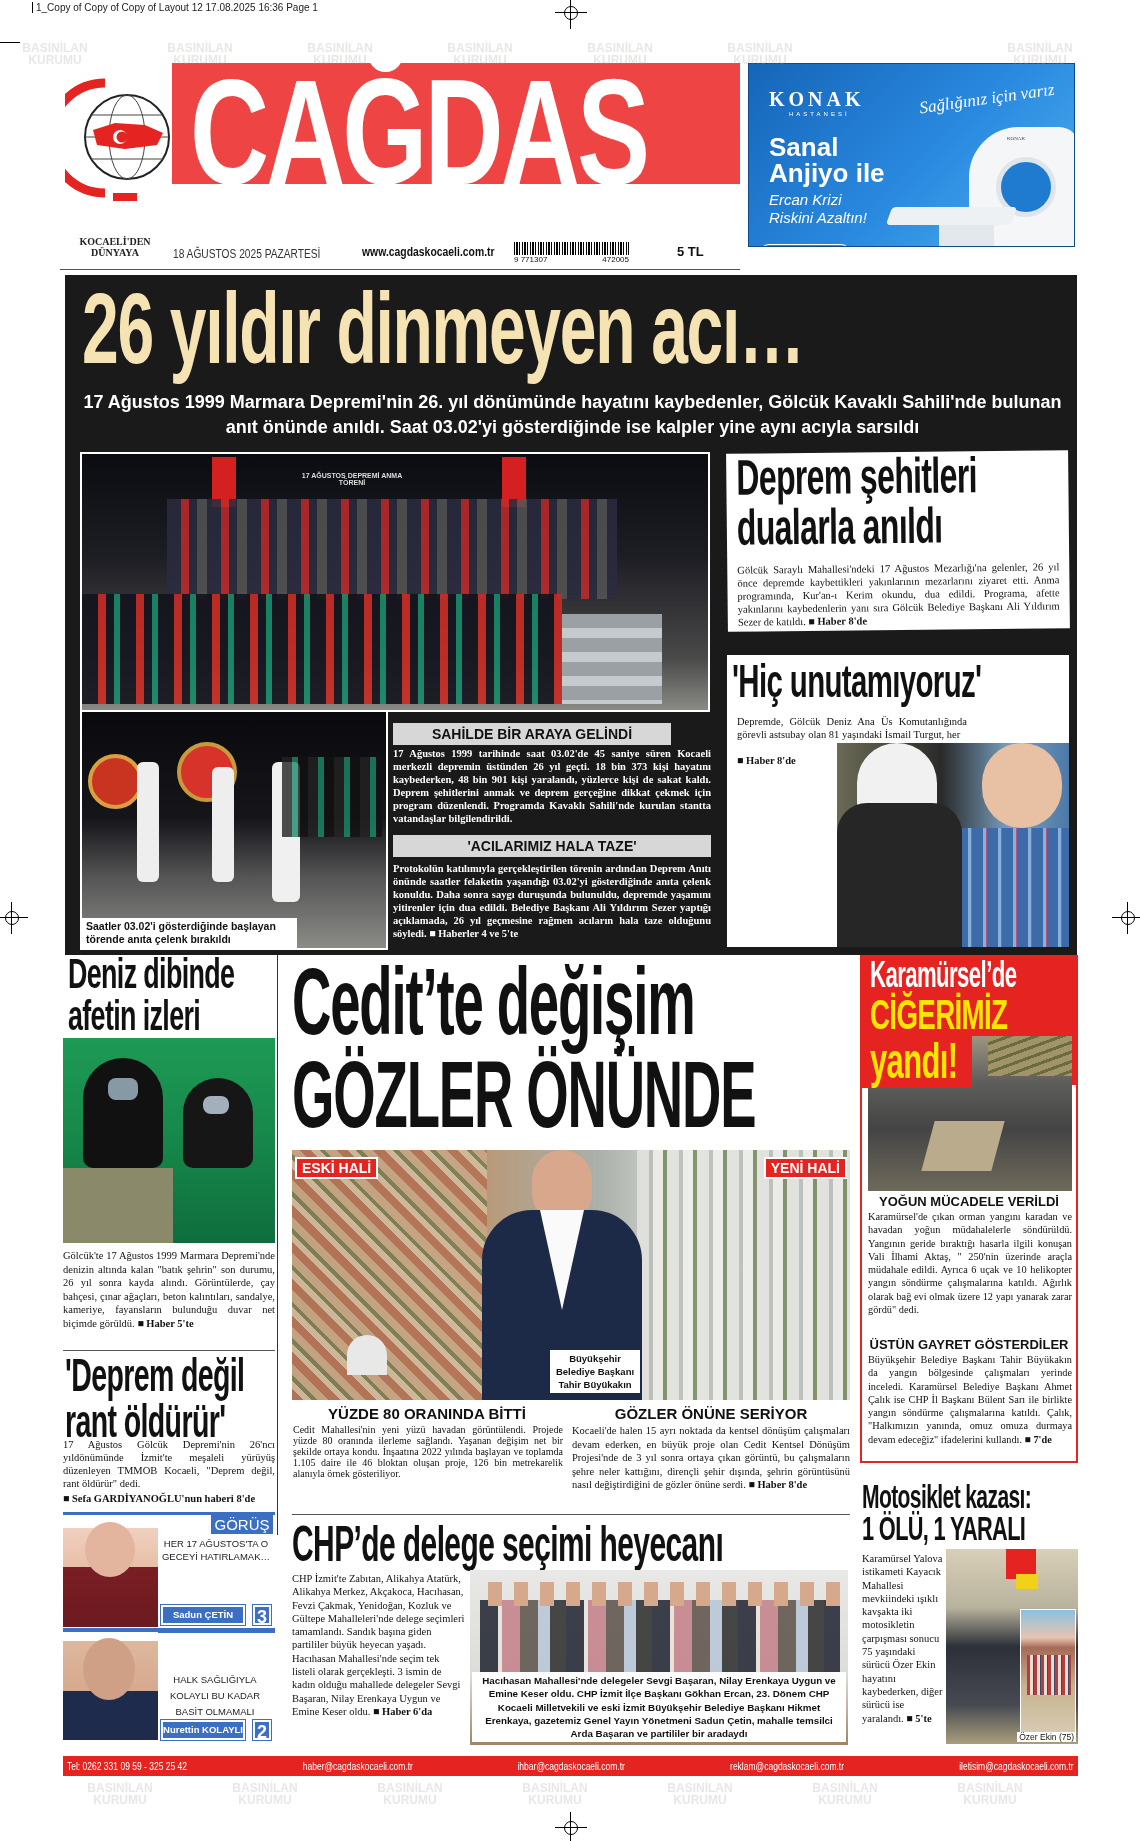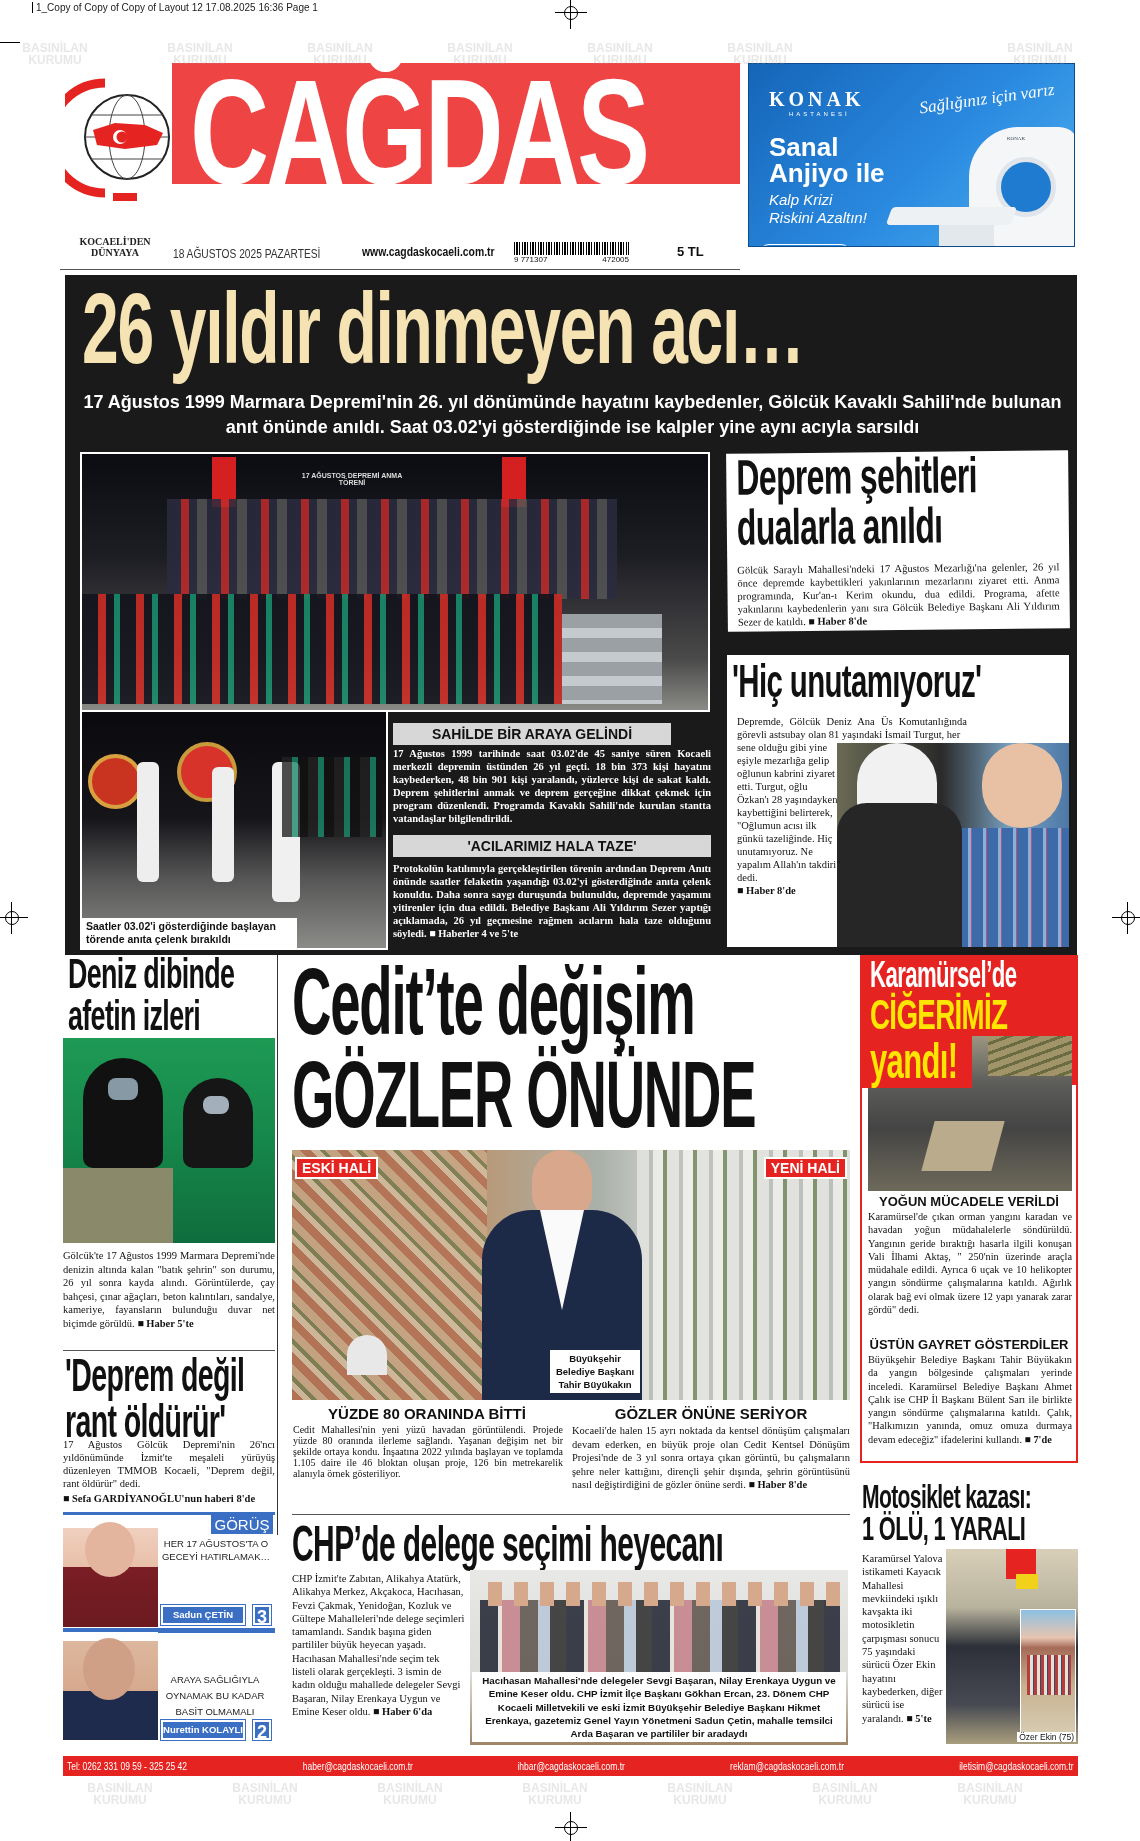--- a/index.html
+++ b/index.html
@@ -73,21 +73,21 @@
   <div class="abs" style="left:617px;top:184px;font-family:'Liberation Sans',sans-serif;font-size:13px;font-weight:700;">5 TL</div>
   <div class="abs" style="left:0;top:209px;width:680px;height:1px;background:#555;"></div>
 </div>
 
 <div class="abs" style="left:748px;top:63px;width:327px;height:184px;background:linear-gradient(135deg,#1565b8 0%,#2a8ae0 55%,#4fb0f0 100%);overflow:hidden;border:1px solid #0d4c8c;">
   <div class="abs serif" style="left:20px;top:24px;font-size:20px;letter-spacing:4px;font-weight:700;color:#fff;">KONAK</div>
   <div class="abs" style="left:40px;top:47px;font-family:'Liberation Sans',sans-serif;font-size:6px;letter-spacing:3px;color:#fff;">HASTANESİ</div>
   <div class="abs serif" style="left:170px;top:25px;font-size:17px;font-style:italic;color:#fff;transform:rotate(-8deg);white-space:nowrap;">Sağlığınız için varız</div>
   <div class="abs" style="left:20px;top:70px;font-family:'Liberation Sans',sans-serif;font-size:26px;font-weight:700;color:#fff;line-height:26px;">Sanal</div>
   <div class="abs" style="left:20px;top:96px;font-family:'Liberation Sans',sans-serif;font-size:26px;font-weight:700;color:#fff;line-height:26px;">Anjiyo ile</div>
-  <div class="abs" style="left:20px;top:127px;font-family:'Liberation Sans',sans-serif;font-size:15px;font-style:italic;color:#fff;">Kalp Krizi</div>
+  <div class="abs" style="left:20px;top:127px;font-family:'Liberation Sans',sans-serif;font-size:15px;font-style:italic;color:#fff;">Ercan Krizi</div>
   <div class="abs" style="left:20px;top:145px;font-family:'Liberation Sans',sans-serif;font-size:15px;font-style:italic;color:#fff;">Riskini Azaltın!</div>
   <div class="abs" style="left:140px;top:58px;width:190px;height:150px;">
     <div class="abs" style="left:80px;top:5px;width:110px;height:120px;background:#f4f6f8;border-radius:50px 20px 10px 10px;"></div>
     <div class="abs" style="left:107px;top:35px;width:60px;height:60px;border-radius:50%;background:#1f7bd0;border:5px solid #dfe5ea;"></div>
     <div class="abs" style="left:118px;top:14px;font-size:5px;color:#345;font-family:'Liberation Serif',serif;">KONAK</div>
     <div class="abs" style="left:0;top:85px;width:125px;height:18px;background:#eef1f4;border-radius:4px;transform:skewX(-20deg);"></div>
     <div class="abs" style="left:50px;top:103px;width:55px;height:40px;background:#e3e8ec;"></div>
   </div>
   <div class="abs" style="left:10px;top:180px;width:92px;height:21px;border:1px solid #fff;border-radius:10px;color:#fff;font-family:'Liberation Sans',sans-serif;font-weight:700;font-size:14px;line-height:19px;padding-left:18px;">
     <span style="position:absolute;left:5px;top:3px;width:10px;height:13px;border:1px solid #fff;border-radius:5px 5px 2px 2px;"></span>
@@ -142,21 +142,21 @@
 <div class="abs" style="left:727px;top:655px;width:342px;height:292px;background:#fff;overflow:hidden;">
   <div class="abs cond" style="left:5px;top:2px;font-size:46px;line-height:48px;transform:scaleX(0.64);white-space:nowrap;">'Hiç unutamıyoruz'</div>
   <div class="abs para" style="left:10px;top:60px;width:230px;font-size:10.5px;line-height:13px;">Depremde, Gölcük Deniz Ana Üs Komutanlığında görevli astsubay olan 81 yaşındaki İsmail Turgut, her</div>
   <div class="ph" style="left:110px;top:88px;width:232px;height:204px;background:linear-gradient(90deg,#6a6a55 0%,#2a2a2a 45%,#7aa3c4 75%,#4d78a6 100%);">
     <div class="abs" style="left:20px;top:0;width:80px;height:70px;border-radius:40px 40px 10px 10px;background:#f1f1f1;"></div>
     <div class="abs" style="left:0;top:60px;width:125px;height:144px;background:#262626;border-radius:30px 30px 0 0;"></div>
     <div class="abs" style="left:145px;top:0;width:80px;height:85px;border-radius:40px;background:#e8c0a4;"></div>
     <div class="abs" style="left:125px;top:85px;width:107px;height:119px;background:repeating-linear-gradient(90deg,#3d6aa8 0 6px,#88b0d8 6px 9px,#b9527a 9px 10px,#3d6aa8 10px 15px);"></div>
   </div>
   <div class="abs para" style="left:10px;top:86px;width:105px;font-size:10.5px;line-height:13px;text-align:left;">
-    <span>sene olduğu gibi yine eşiyle mezarlığa gelip oğlunun kabrini ziyaret etti. Turgut, oğlu Özkan'ı 28 yaşındayken kaybettiğini belirterek, "Oğlumun acısı ilk günkü tazeliğinde. Hiç unutamıyoruz. Ne yapalım Allah'ın takdiri" dedi.</span><br>
+    <br>
     <span class="ref">Haber 8'de</span>
   </div>
 </div>
 
 <div class="abs" style="left:277px;top:955px;width:1px;height:580px;background:#333;"></div>
 <div class="abs cond" style="left:68px;top:952px;font-size:42px;line-height:44px;transform:scaleX(0.64);white-space:nowrap;">Deniz dibinde</div>
 <div class="abs cond" style="left:68px;top:994px;font-size:42px;line-height:44px;transform:scaleX(0.64);white-space:nowrap;">afetin izleri</div>
 <div class="ph" style="left:63px;top:1038px;width:212px;height:205px;background:linear-gradient(180deg,#1e9a55 0%,#16874a 50%,#0f6d3d 100%);">
   <div class="abs" style="left:20px;top:20px;width:80px;height:110px;border-radius:40px 40px 10px 10px;background:#111;"></div>
   <div class="abs" style="left:45px;top:40px;width:30px;height:22px;border-radius:8px;background:#8899a6;"></div>
@@ -181,21 +181,21 @@
   <div class="ph" style="left:0;top:5px;width:95px;height:110px;background:linear-gradient(180deg,#fff 0%,#fff 10%,#f0d0c0 10%,#e8c0a8 45%,#7a1e24 45%,#6b1a20 100%);border-radius:0;">
     <div class="abs" style="left:22px;top:5px;width:50px;height:55px;border-radius:50%;background:#e3b59e;"></div>
   </div>
   <div class="abs" style="left:97px;top:25px;width:112px;text-align:center;font-family:'Liberation Sans',sans-serif;font-size:9.5px;line-height:13px;color:#222;">HER 17 AĞUSTOS'TA O GECEYİ HATIRLAMAK…</div>
   <div class="abs" style="left:100px;top:95px;width:80px;height:16px;background:#3b6fc4;color:#fff;font-family:'Liberation Sans',sans-serif;font-size:9.5px;font-weight:700;line-height:16px;text-align:center;box-shadow:0 0 0 2px #fff, 0 0 0 3px #3b6fc4;">Sadun ÇETİN</div>
   <div class="abs" style="left:190px;top:93px;width:18px;height:20px;background:#3b6fc4;color:#fff;font-family:'Liberation Sans',sans-serif;font-size:18px;font-weight:700;line-height:20px;text-align:center;border:2px solid #fff;outline:1px solid #3b6fc4;">3</div>
   <div class="abs" style="left:0;top:116px;width:212px;height:5px;background:#3b6fc4;"></div>
   <div class="ph" style="left:0;top:120px;width:95px;height:108px;background:linear-gradient(180deg,#fff 0%,#fff 8%,#ddb89e 8%,#d6a98e 55%,#1f2b4c 55%,#1f2b4c 100%);">
     <div class="abs" style="left:20px;top:6px;width:52px;height:62px;border-radius:50%;background:#cfa085;"></div>
   </div>
-  <div class="abs" style="left:92px;top:160px;width:120px;text-align:center;font-family:'Liberation Sans',sans-serif;font-size:9.5px;line-height:16px;color:#222;">ARAYA SAĞLIĞIYLA OYNAMAK BU KADAR BASİT OLMAMALI</div>
+  <div class="abs" style="left:92px;top:160px;width:120px;text-align:center;font-family:'Liberation Sans',sans-serif;font-size:9.5px;line-height:16px;color:#222;">HALK SAĞLIĞIYLA KOLAYLI BU KADAR BASİT OLMAMALI</div>
   <div class="abs" style="left:100px;top:210px;width:80px;height:16px;background:#3b6fc4;color:#fff;font-family:'Liberation Sans',sans-serif;font-size:9.5px;font-weight:700;line-height:16px;text-align:center;box-shadow:0 0 0 2px #fff, 0 0 0 3px #3b6fc4;">Nurettin KOLAYLI</div>
   <div class="abs" style="left:190px;top:208px;width:18px;height:20px;background:#3b6fc4;color:#fff;font-family:'Liberation Sans',sans-serif;font-size:18px;font-weight:700;line-height:20px;text-align:center;border:2px solid #fff;outline:1px solid #3b6fc4;">2</div>
 </div>
 
 <div class="abs cond" style="left:292px;top:955px;font-size:94px;line-height:94px;transform:scaleX(0.58);white-space:nowrap;letter-spacing:-2px;">Cedit’te değişim</div>
 <div class="abs cond" style="left:292px;top:1048px;font-size:94px;line-height:94px;transform:scaleX(0.58);white-space:nowrap;letter-spacing:-2px;">GÖZLER ÖNÜNDE</div>
 <div class="ph" style="left:292px;top:1150px;width:558px;height:250px;background:linear-gradient(90deg,#a88a6c 0%,#b89a7a 35%,#aab0aa 55%,#d8d8d4 70%,#c7c9c4 100%);">
   <div class="abs" style="left:0;top:0;width:195px;height:250px;background:repeating-linear-gradient(45deg,#b56a4d 0 8px,#d8c3a6 8px 14px,#6e7a4a 14px 18px,#caa987 18px 26px);opacity:0.75;"></div>
   <div class="abs" style="left:345px;top:0;width:213px;height:250px;background:repeating-linear-gradient(90deg,#e6e6e2 0 12px,#b9bdb8 12px 16px,#f2f2ef 16px 26px,#6f8556 26px 30px);opacity:0.8;"></div>
   <div class="abs" style="left:55px;top:185px;width:40px;height:40px;border-radius:50% 50% 0 0;background:#e8e8e8;"></div>

